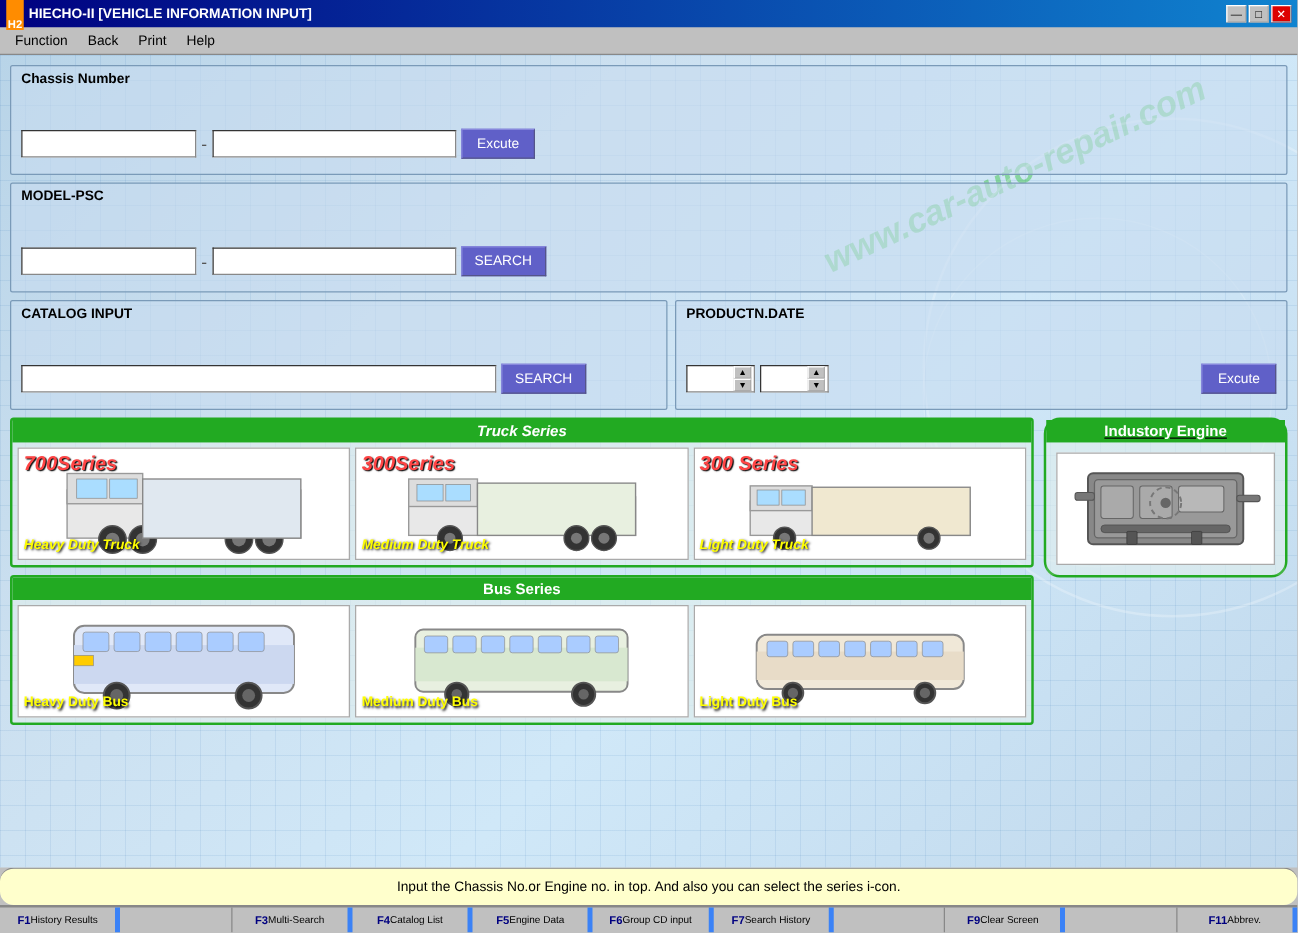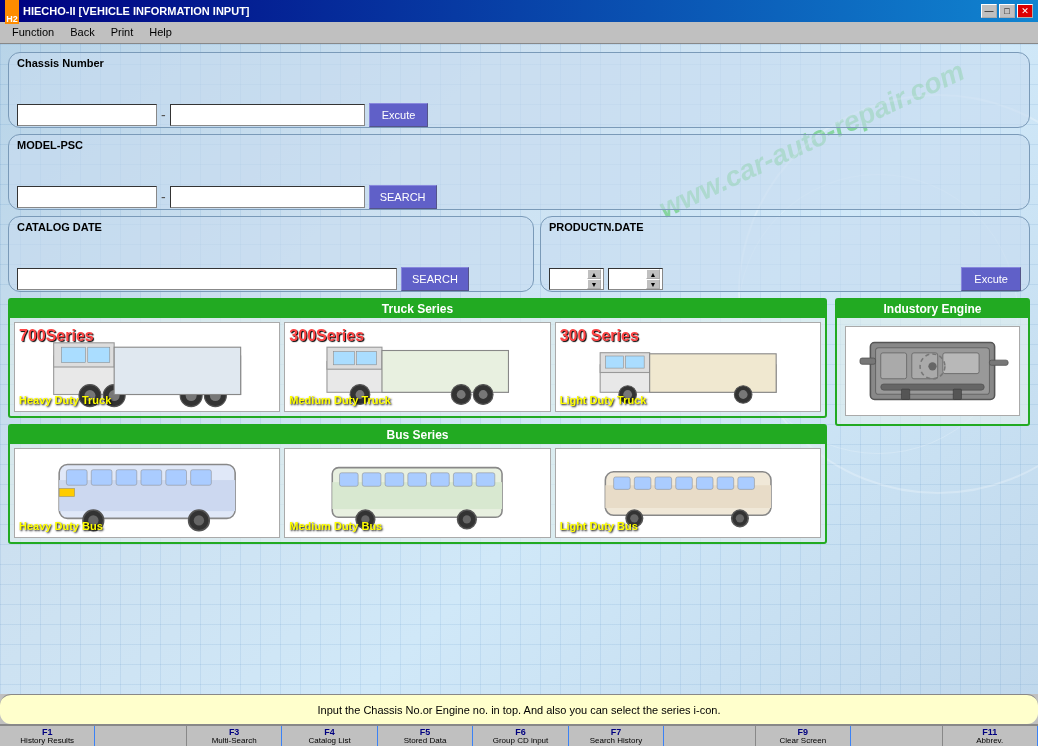--- a/index.html
+++ b/index.html
@@ -59,20 +59,21 @@
     .title-btn.close { background: #d00; color: white; }
 
     
     .menu-bar {
       background: #c0c0c0;
       border-bottom: 1px solid #888;
       display: flex;
       gap: 0;
       padding: 2px 4px;
       height: 22px;
+      align-items: center;
     }
     .menu-item {
       padding: 2px 8px;
       cursor: pointer;
       font-size: 11px;
     }
 
     
     .main-content {
       background: linear-gradient(135deg, #b8d4e8 0%, #cce0f0 30%, #d0e8f8 60%, #c0d8ec 100%);
@@ -113,22 +114,22 @@
       font-weight: bold;
       transform: rotate(-25deg);
       pointer-events: none;
       z-index: 0;
       white-space: nowrap;
       font-style: italic;
     }
     .field-group {
       background: rgba(200,220,240,0.6);
       border: 1px solid #7a9ab8;
-      border-radius: 12px;
-      padding: 4px 8px 0;
+      border-radius: 2px;
+      padding: 4px 8px 12px;
       margin-bottom: 6px;
       position: relative;
     }
     .field-label {
       font-size: 11px;
       font-weight: bold;
       color: #000;
       margin-bottom: 4px;
     }
     .field-row {
@@ -274,22 +275,23 @@
 
     
     .vehicle-svg {
       width: 100%;
       height: 100%;
     }
 
     
     .industry-section {
       border: 2px solid #22aa22;
-      border-radius: 3px;
+      border-radius: 13px;
       background: rgba(240,248,255,0.5);
+      text-decoration: underline;
     }
 
     
     .bottom-sections {
       display: flex;
       gap: 8px;
       position: relative;
       z-index: 1;
     }
     .truck-section { flex: 1; }
@@ -310,23 +312,23 @@
 
     
     .fkey-bar {
       background: #c0c0c0;
       border-top: 2px solid #888;
       display: flex;
       height: 22px;
     }
     .fkey-item {
       flex: 1;
-      border-right: 1px solid #3b82f6;
-      display: flex;
-      flex-direction: column;
+      border-right: 4px solid #3b82f6;
+      display: flex;
+      flex-direction: row;
       align-items: center;
       justify-content: center;
       font-size: 9px;
       cursor: pointer;
       padding: 1px 2px;
       min-width: 0;
     }
     .fkey-num {
       font-weight: bold;
       color: #000080;
@@ -392,21 +394,21 @@
       <input type="text" class="text-input text-input-short" style="">
       <span class="dash-sep">-</span>
       <input type="text" class="text-input text-input-medium" style="">
       <button class="btn-search">SEARCH</button>
     </div>
   </div>
 
   <div class="two-col">
     <div class="col-left">
       <div class="field-group" style="margin-bottom:0;">
-        <div class="field-label">CATALOG DATE</div>
+        <div class="field-label">CATALOG INPUT</div>
         <div style="height:30px;"></div>
         <div class="field-row">
           <input type="text" class="text-input text-input-long" style="">
           <button class="btn-search">SEARCH</button>
         </div>
       </div>
     </div>
     <div class="col-right">
       <div class="field-group" style="margin-bottom:0;">
         <div class="field-label">PRODUCTN.DATE</div>
@@ -430,21 +432,21 @@
           <button class="btn-execute">Excute</button>
         </div>
       </div>
     </div>
   </div>
 
   <div class="bottom-sections">
 
     <div class="truck-section">
 
-      <div class="series-section" style="margin-bottom:6px;">
+      <div class="series-section" style="margin-bottom:6px;font-style:italic;">
         <div class="series-header">Truck Series</div>
         <div class="series-body">
 
           <div class="vehicle-card">
             <div class="vehicle-img-container">
               <svg viewBox="0 0 180 80" class="vehicle-svg">
 
                 <rect x="5" y="30" width="170" height="35" fill="#e8e8e8" stroke="#999" stroke-width="1"></rect>
                 <rect x="5" y="18" width="55" height="22" fill="#ddd" stroke="#999" stroke-width="1"></rect>
                 <rect x="12" y="22" width="22" height="14" fill="#aaddff" stroke="#888" stroke-width="0.5"></rect>
@@ -631,21 +633,21 @@
   <div class="fkey-item">
     <span class="fkey-num">F3</span>
     <span class="fkey-label">Multi-Search</span>
   </div>
   <div class="fkey-item">
     <span class="fkey-num">F4</span>
     <span class="fkey-label">Catalog List</span>
   </div>
   <div class="fkey-item">
     <span class="fkey-num">F5</span>
-    <span class="fkey-label">Stored Data</span>
+    <span class="fkey-label">Engine Data</span>
   </div>
   <div class="fkey-item">
     <span class="fkey-num">F6</span>
     <span class="fkey-label">Group CD input</span>
   </div>
   <div class="fkey-item">
     <span class="fkey-num">F7</span>
     <span class="fkey-label">Search History</span>
   </div>
   <div class="fkey-empty"></div>

